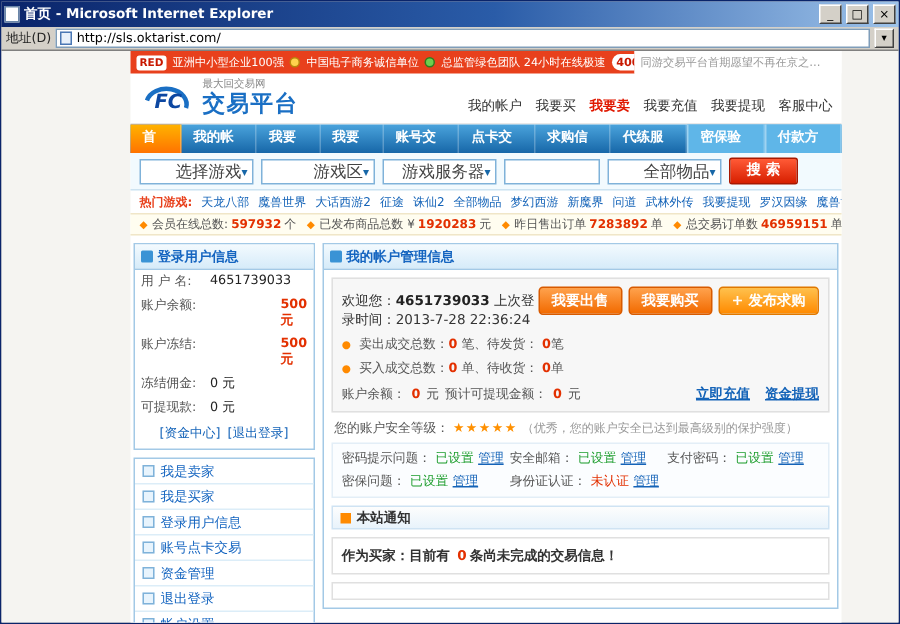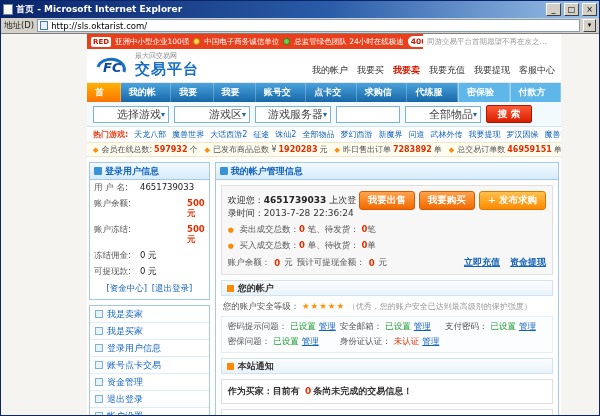--- a/index.html
+++ b/index.html
@@ -397,24 +397,20 @@
                 <span>预计可提现金额：</span>
                   <b>0</b>
                 <span>元</span>
                 <span class="bal-links">
                   <a href="#">立即充值</a>
                   <a href="#">资金提现</a>
                 </span>
               </div>
             </div>
 
-            <div class="sec-h">
-              <span class="sh-icon"></span>
-              <span>您的帐户</span>
-            </div>
             <div class="level-line">
               <span>您的账户安全等级：</span>
               <span class="stars">★★★★★</span>
               <span class="level-note">（优秀，您的账户安全已达到最高级别的保护强度）</span>
             </div>
             <div class="sec-grid">
               <span class="sec-item">
                 <span class="sl">密码提示问题：</span>
                 <span class="st-ok">已设置</span>
                 <a href="#">管理</a>

